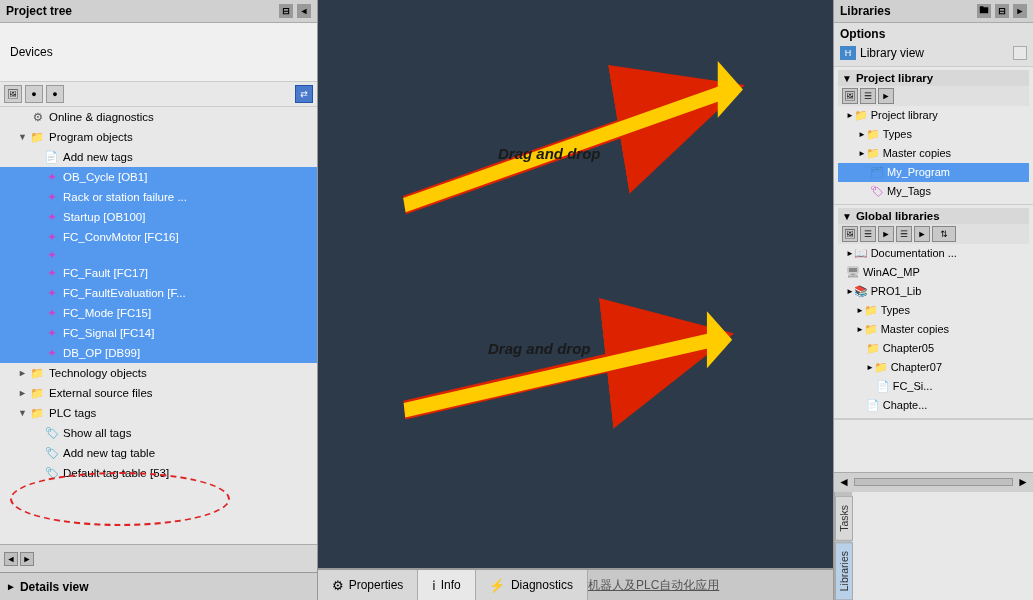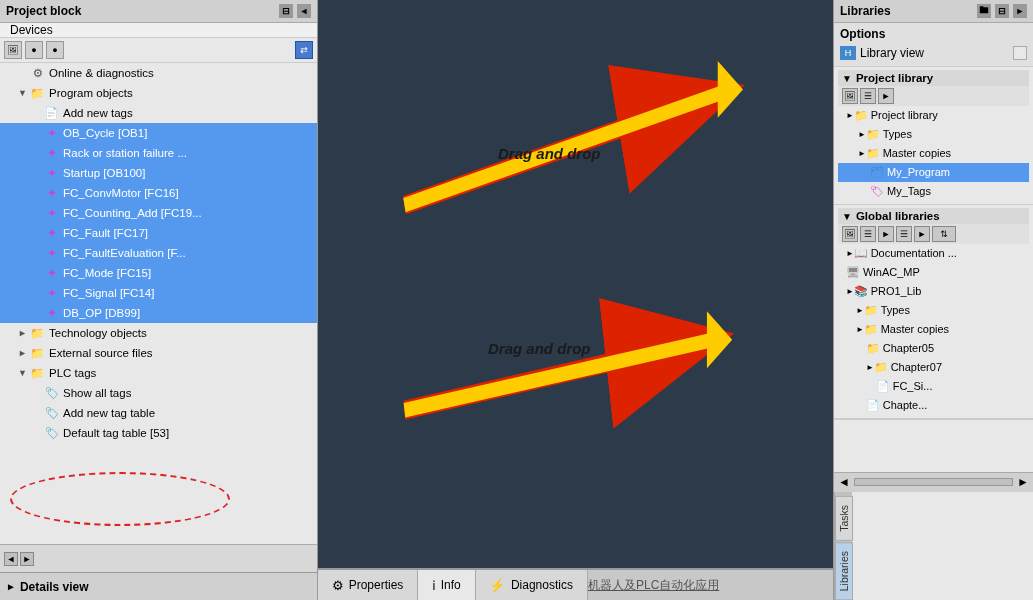--- a/index.html
+++ b/index.html
@@ -52,21 +52,21 @@
       background: #999;
       display: inline-flex;
       align-items: center;
       justify-content: center;
       font-size: 9px;
       cursor: pointer;
     }
 
     .devices-tab {
       background: #f0f0f0;
-      padding: 0 10px;
+      padding: 22px 10px;
       border-bottom: 1px solid #ccc;
       font-size: 12px;
     }
 
     .toolbar-row {
       display: flex;
       align-items: center;
       padding: 3px 4px;
       gap: 3px;
       border-bottom: 1px solid #ccc;
@@ -397,21 +397,21 @@
       border: 1px solid #888;
     }
   </style>
 </head>
 <body>
 
 <div class="main-container">
 
   <div class="left-panel">
     <div class="panel-header">
-      <span>Project block</span>
+      <span>Project tree</span>
       <div class="panel-header-icons">
         <div class="header-icon">⊟</div>
         <div class="header-icon">◄</div>
       </div>
     </div>
 
     <div class="devices-tab">Devices</div>
 
     <div class="toolbar-row">
       <div class="toolbar-btn">🖼</div>
@@ -464,21 +464,20 @@
             <div class="tree-item highlighted">
               <span class="indent" style="width: 28px; display: inline-block;"></span>
               <span class="arrow"></span>
               <span class="icon" style="color: rgb(204, 68, 204);">✦</span>
               <span style="overflow: hidden; text-overflow: ellipsis;">FC_ConvMotor [FC16]</span>
             </div>
             <div class="tree-item highlighted">
               <span class="indent" style="width: 28px; display: inline-block;"></span>
               <span class="arrow"></span>
               <span class="icon" style="color: rgb(204, 68, 204);">✦</span>
-              <span style="overflow: hidden; text-overflow: ellipsis;">FC_Counting_Add [FC19...</span>
             </div>
             <div class="tree-item highlighted">
               <span class="indent" style="width: 28px; display: inline-block;"></span>
               <span class="arrow"></span>
               <span class="icon" style="color: rgb(204, 68, 204);">✦</span>
               <span style="overflow: hidden; text-overflow: ellipsis;">FC_Fault [FC17]</span>
             </div>
             <div class="tree-item highlighted">
               <span class="indent" style="width: 28px; display: inline-block;"></span>
               <span class="arrow"></span>

